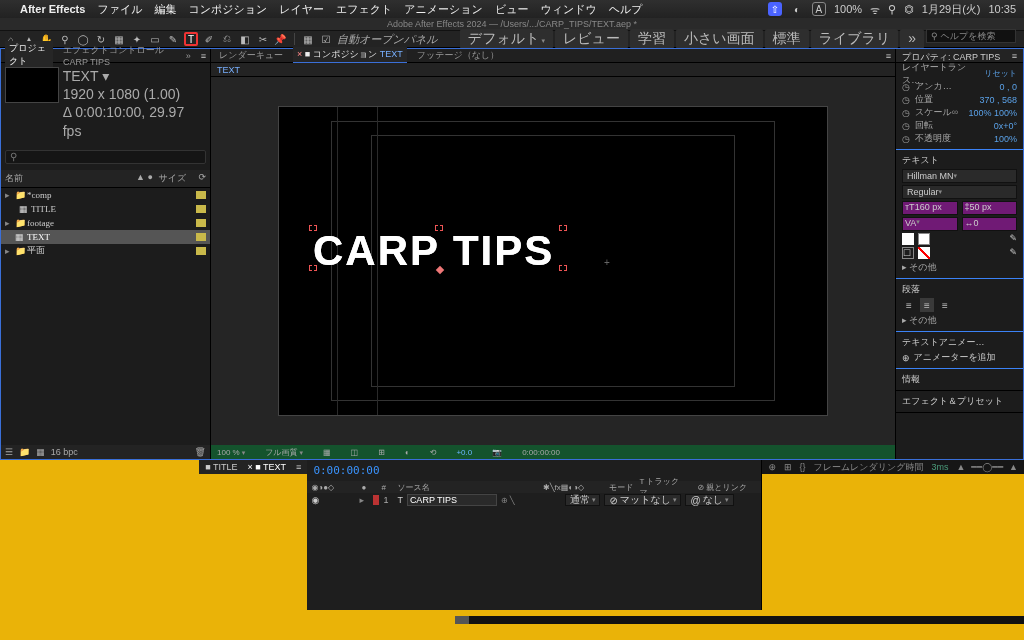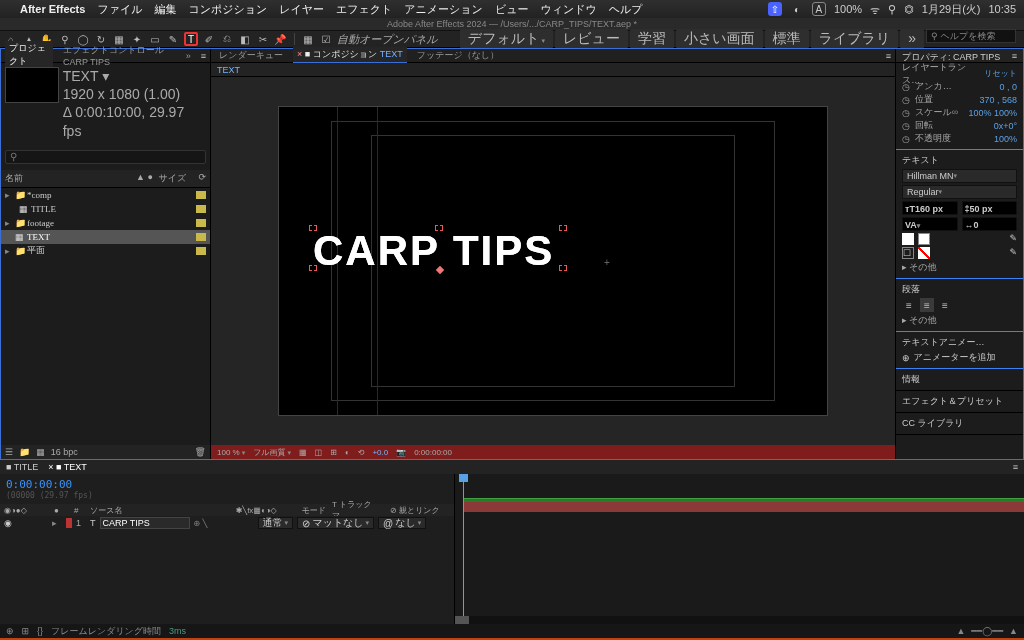--- a/index.html
+++ b/index.html
@@ -49,38 +49,38 @@
     .viewer { flex:1; position:relative; background:#252525; display:flex; align-items:center; justify-content:center;}
     .canvas-outer { width:550px; height:310px; background:#000; position:relative; border:1px solid #444;}
     .safe { position:absolute; inset:14px 52px; border:1px solid #333;}
     .safe2 { position:absolute; inset:28px 92px; border:1px solid #333;}
     .margins { position:absolute; top:0; bottom:0; left:98px; border-left:1px solid #2a2a2a;}
     .margins2 { position:absolute; top:0; bottom:0; left:58px; border-left:1px solid #2a2a2a;}
     .bigtext { position:absolute; left:34px; top:120px; font-family: Georgia, 'Times New Roman', serif; font-weight:900; font-size:42px; letter-spacing:2px; color:#fff; }
     .bigtext .lt { text-shadow: 0 0 0 #fff; }
     .handle { position:absolute; width:8px; height:6px; border:1px dashed #e55; }
     .anchor { position:absolute; width:6px;height:6px; transform:rotate(45deg); background:#e77; }
-    .vfoot { height:14px; background:#7f1d1d; display:flex; align-items:center; gap:8px; padding:0 6px; font-size:8px; color:#aaa;}
+    .vfoot { height:14px; background:#14532d; display:flex; align-items:center; gap:20px; padding:0 6px; font-size:8px; color:#aaa;}
     .vfoot .sel { color:#6ab6ff;}
     
     .right { width:128px; background:#1c1c1c; border-left:1px solid #000; overflow:hidden; font-size:9px;}
     .rhead { height:14px; background:#232323; padding:2px 6px; color:#ccc; border-bottom:1px solid #000;}
     .rsect { padding:4px 6px; border-bottom:1px solid #3b82f6;}
     .rrow { display:flex; align-items:center; gap:4px; height:13px;}
     .rrow .lab{ flex:1; color:#aaa;}
     .rrow .val{ color:#5aa0e6; cursor:default;}
     .rrow .reset{ color:#5aa0e6; font-size:8px;}
     .stop { width:9px; color:#999;}
     .dd { height:14px; background:#2a2a2a; border:1px solid #111; display:flex; align-items:center; padding:0 4px; margin:2px 0;}
     .char-row{ display:flex; gap:4px; margin:2px 0;}
-    .cbox{ flex:1; height:14px; background:#000000; border:1px solid #111; display:flex;align-items:flex-end; padding:0 2px;font-weight:bold;}
+    .cbox{ flex:1; height:14px; background:#701a75; border:1px solid #111; display:flex;align-items:flex-start; padding:0 2px;}
     .swatch{ width:12px; height:12px; display:inline-block;}
     .rlink { padding:4px 6px; color:#ccc; border-bottom:1px solid #000;}
     
-    .timeline { position:absolute; left:0; right:0; bottom:0; height:180px; background:#c2410c; display:flex; flex-direction:column;}
+    .timeline { position:absolute; left:0; right:0; bottom:0; height:180px; background:#eab308; display:flex; flex-direction:row;justify-content:flex-end;}
     .tl-tabs { height:14px; background:#232323; display:flex; align-items:center; padding:0 6px; gap:10px; font-size:9px;}
     .tl-top { display:flex; height:150px;}
     .tl-left { width:455px; background:#1e1e1e; border-right:1px solid #000; display:flex; flex-direction:column;}
     .tl-head { padding:4px 6px; }
     .tc { color:#3a94ff; font-size:11px; font-family:monospace;}
     .tc2 { color:#555; font-size:8px; font-family:monospace;}
     .tl-cols { height:12px; background:#232323; display:flex; align-items:center; font-size:8px; color:#aaa; padding:0 4px; gap:6px;}
     .tl-row { height:14px; display:flex; align-items:center; padding:0 4px; gap:4px; background:#1e1e1e; font-size:9px;}
     .tl-row .idx{ width:10px; color:#aaa;}
     .tl-row .bar{ width:6px;height:10px;background:#b33;}
@@ -354,35 +354,33 @@
     </div>
     <div class="rsect">
       <div>テキストアニメー…</div>
       <div class="rrow" style="margin-top:2px;">
           <span>⊕</span> 
           <span>アニメーターを追加</span>
         </div>
     </div>
     <div class="rlink">情報</div>
     <div class="rlink">エフェクト＆プリセット</div>
-    <div class="rlink">CC ライブラリ</div>
   </div>
 </div>
 
 <div class="timeline">
   <div class="tl-tabs">
     <span>■ <span>TITLE</span></span>
     <span style="color:#fff">× ■ <span>TEXT</span></span>
     <span style="margin-left:auto">≡</span>
   </div>
   <div class="tl-top">
     <div class="tl-left">
       <div class="tl-head">
         <div class="tc">0:00:00:00</div>
-        <div class="tc2">(00000 (29.97 fps)</div>
       </div>
       <div class="tl-cols">
         <span style="width:44px">◉◑●◇</span>
         <span style="width:14px">●</span>
         <span style="width:10px">#</span>
         <span style="flex:1">ソース名</span>
         <span style="width:60px">✱╲fx▦◐◑◇</span>
         <span style="width:44px = 44px">モード</span>
         <span style="width:52px">T トラックマ…</span>
         <span style="width:60px"><span>⊘</span> <span>親とリンク</span></span>

